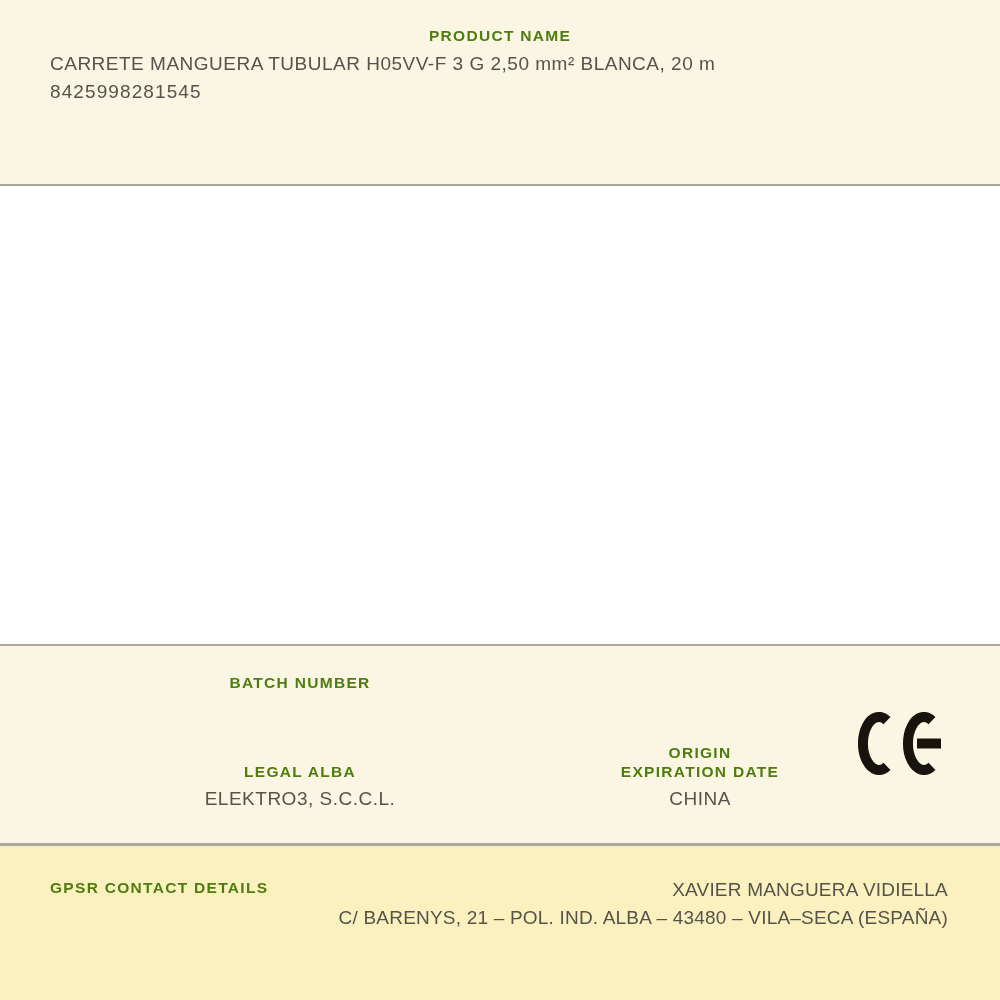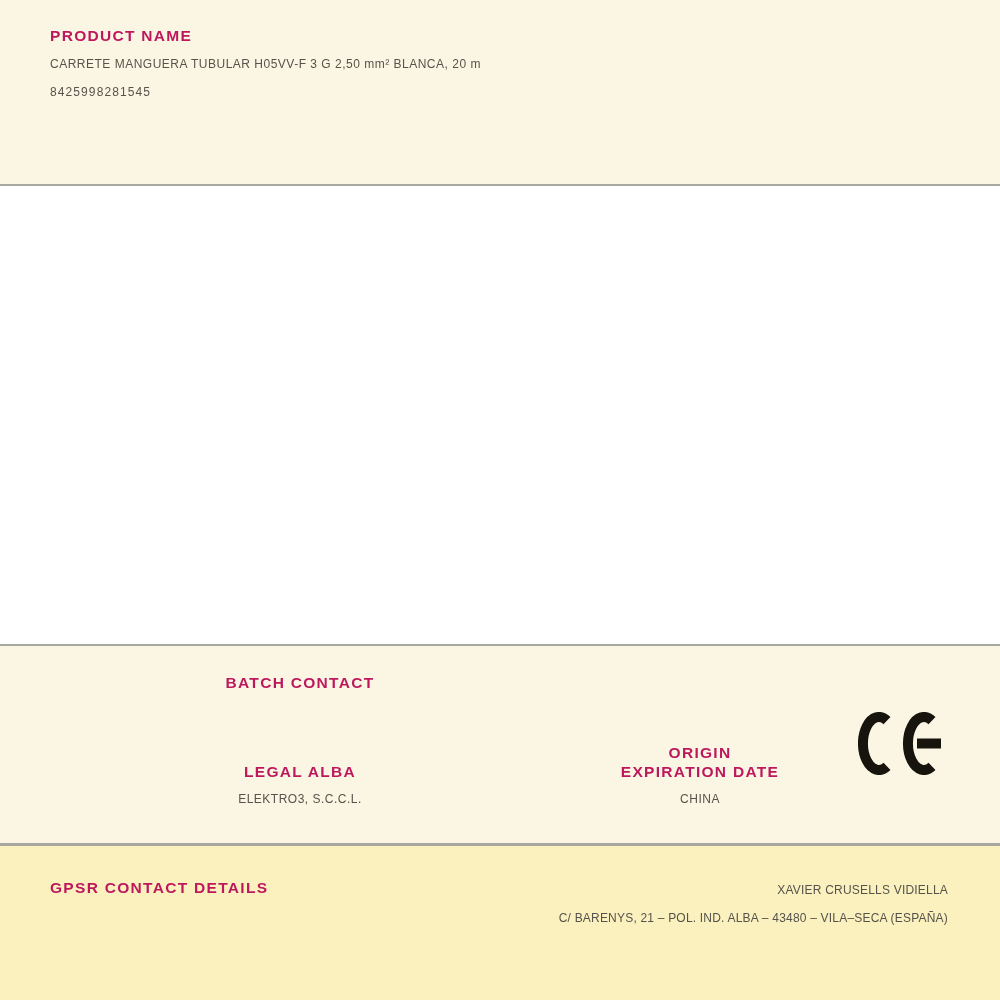--- a/index.html
+++ b/index.html
@@ -56,25 +56,26 @@
     padding: 30px 52px 0 50px;
     display: flex;
     justify-content: space-between;
     align-items: flex-start;
   }
 
   .label {
     font-size: 15.5px;
     font-weight: bold;
     letter-spacing: 1.3px;
-    color: #be185d;
+    color: #4d7c0f;
     line-height: 19px;
+    text-align: center;
   }
   .value {
-    font-size: 12px;
+    font-size: 19px;
     letter-spacing: 0.5px;
     color: #55534B;
     line-height: 20px;
   }
   .product-name-value { margin-top: 9px; }
   .ean-label { margin-top: 43px; }
   .ean-value { margin-top: 8px; letter-spacing: 1.1px; }
 
   .row2 { margin-top: 70px; }
   .val2 { margin-top: 8px; }
@@ -111,38 +112,38 @@
     <div class="label">PRODUCT NAME</div>
     <div class="value product-name-value">CARRETE MANGUERA TUBULAR H05VV-F 3 G 2,50 mm² BLANCA, 20 m</div>
     <div class="value ean-value">8425998281545</div>
   </section>
 
   <section class="sec-media"></section>
 
   <section class="sec-details">
     <div class="details-cols">
       <div class="details-col">
-        <div class="label">BATCH CONTACT</div>
+        <div class="label">BATCH NUMBER</div>
         <div class="label row2">LEGAL ALBA</div>
         <div class="value val2">ELEKTRO3, S.C.C.L.</div>
       </div>
       <div class="details-col">
         <div class="label row2">ORIGIN</div>
         <div class="label">EXPIRATION DATE</div>
         <div class="value val2">CHINA</div>
       </div>
     </div>
     <svg class="ce-mark" viewBox="0 0 84 63" aria-hidden="true">
       <path d="M 29 8.6 A 16 26.5 0 1 0 29 54.4"></path>
       <path d="M 74 8.6 A 16 26.5 0 1 0 74 54.4"></path>
       <path d="M 59 31.5 H 83"></path>
     </svg>
   </section>
 
   <section class="sec-gpsr">
     <div class="label gpsr-label">GPSR CONTACT DETAILS</div>
     <div class="gpsr-lines">
-      <div class="value">XAVIER CRUSELLS VIDIELLA</div>
+      <div class="value">XAVIER MANGUERA VIDIELLA</div>
       <div class="value">C/ BARENYS, 21 – POL. IND. ALBA – 43480 – VILA–SECA (ESPAÑA)</div>
     </div>
   </section>
 
 </div>
 
 </body></html>

